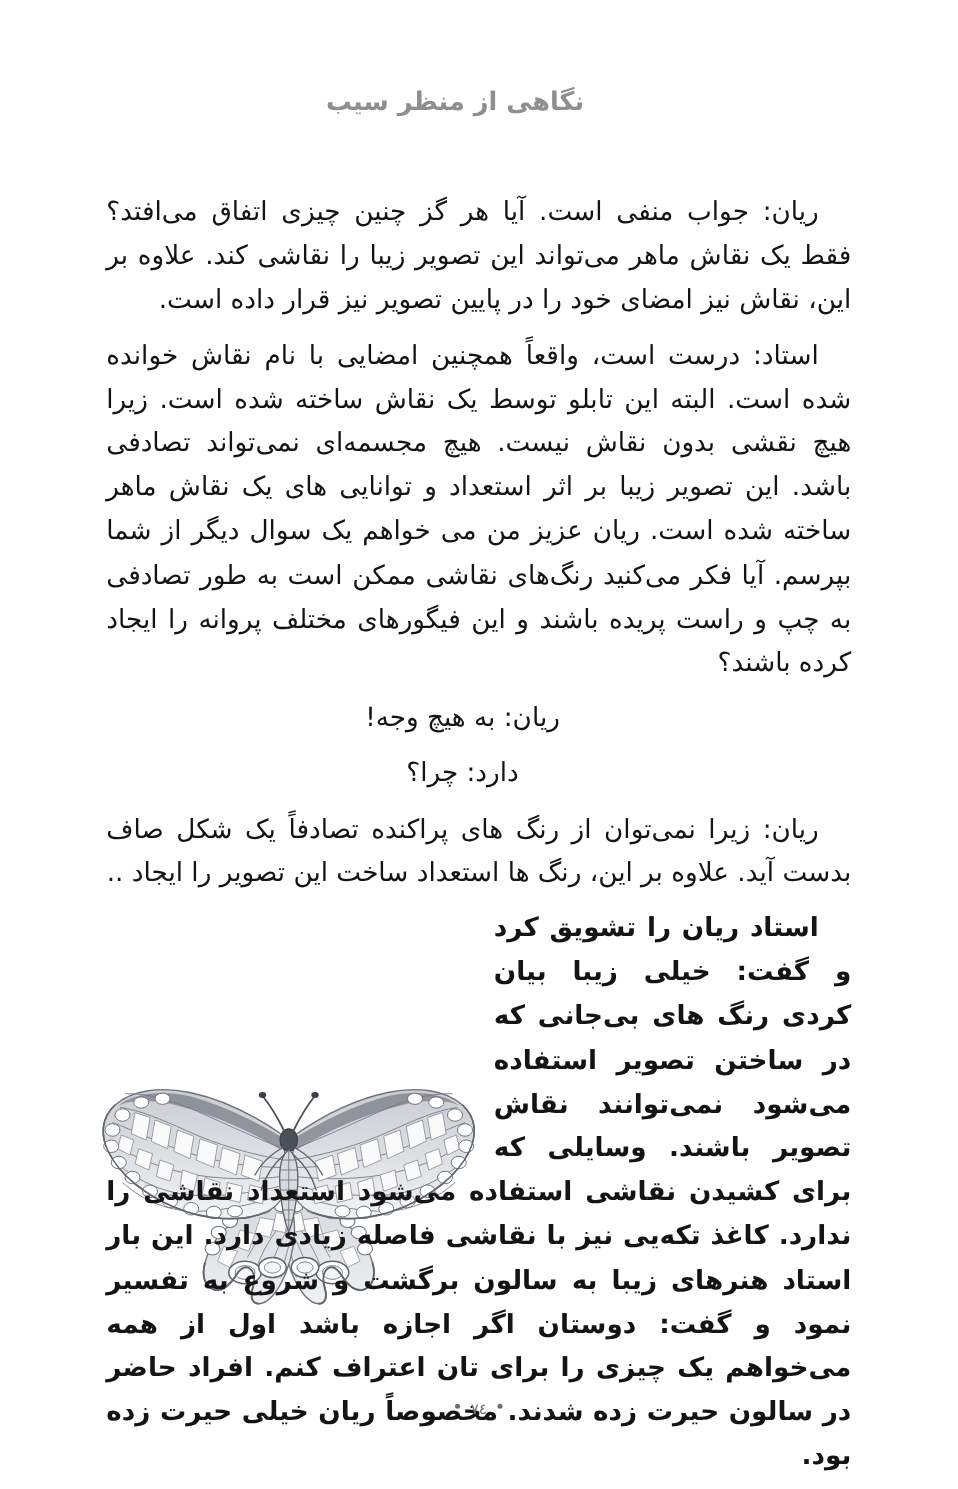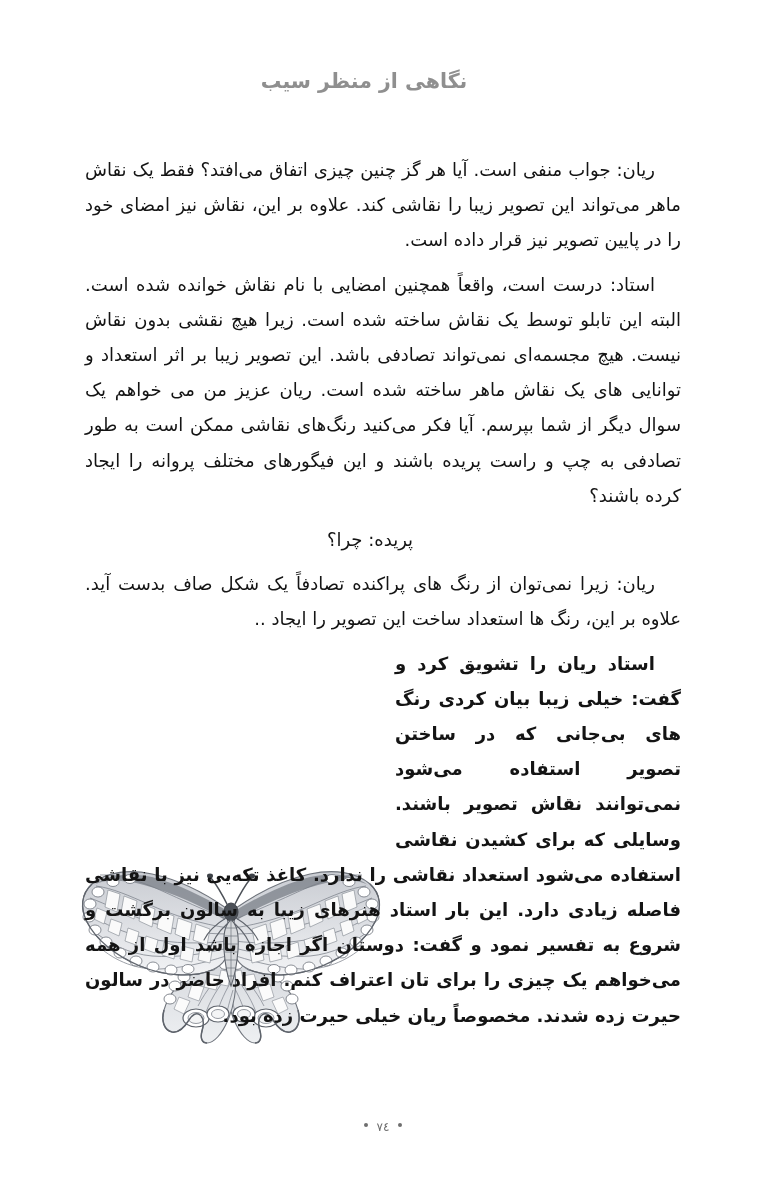--- a/index.html
+++ b/index.html
@@ -38,21 +38,21 @@
   
   .content {
     position: absolute;
     top: 152px;
     right: 85px;
     width: 596px;
     direction: rtl;
     text-align: justify;
     text-justify: inter-word;
     color: #141414;
-    font-size: 18px;
+    font-size: 21px;
     line-height: 35.2px;
   }
 
   .para {
     margin: 0 0 9px 0;
     text-indent: 26px;
     text-align: justify;
   }
   .para:last-child { margin-bottom: 0; font-weight: bold; }
 
@@ -263,22 +263,23 @@
       </g>
     </svg>
   </div>
 
   <div class="content">
 
     <p class="para">ریان: جواب منفی است. آیا هر گز چنین چیزی اتفاق می‌افتد؟ فقط یک نقاش ماهر می‌تواند این تصویر زیبا را نقاشی کند. علاوه بر این، نقاش نیز امضای خود را در پایین تصویر نیز قرار داده است.</p>
 
     <p class="para">استاد: درست است، واقعاً همچنین امضایی با نام نقاش خوانده شده است. البته این تابلو توسط یک نقاش ساخته شده است. زیرا هیچ نقشی بدون نقاش نیست. هیچ مجسمه‌ای نمی‌تواند تصادفی باشد. این تصویر زیبا بر اثر استعداد و توانایی های یک نقاش ماهر ساخته شده است. ریان عزیز من می خواهم یک سوال دیگر از شما بپرسم. آیا فکر می‌کنید رنگ‌های نقاشی ممکن است به طور تصادفی به چپ و راست پریده باشند و این فیگورهای مختلف پروانه را ایجاد کرده باشند؟</p>
 
-
-    <p class="para-short">پریده: چرا؟</p>
+    <p class="para-short">ریان: به هیچ وجه!</p>
+
+    <p class="para-short">دارد: چرا؟</p>
 
     <p class="para">ریان: زیرا نمی‌توان از رنگ های پراکنده تصادفاً یک شکل صاف بدست آید. علاوه بر این، رنگ ها استعداد ساخت این تصویر را ایجاد ..</p>
 
     <p class="para">
       <span class="figure-float"></span>
       <span>استاد ریان را تشویق کرد و گفت: خیلی زیبا بیان کردی رنگ های بی‌جانی که در ساختن تصویر استفاده می‌شود نمی‌توانند نقاش تصویر باشند. وسایلی که برای کشیدن نقاشی استفاده می‌شود استعداد نقاشی را ندارد. کاغذ تکه‌یی نیز با نقاشی فاصله زیادی دارد. این بار استاد هنرهای زیبا به سالون برگشت و شروع به تفسیر نمود و گفت: دوستان اگر اجازه باشد اول از همه می‌خواهم یک چیزی را برای تان اعتراف کنم. افراد حاضر در سالون حیرت زده شدند. مخصوصاً ریان خیلی حیرت زده بود.</span>
     </p>
 
   </div>
 

